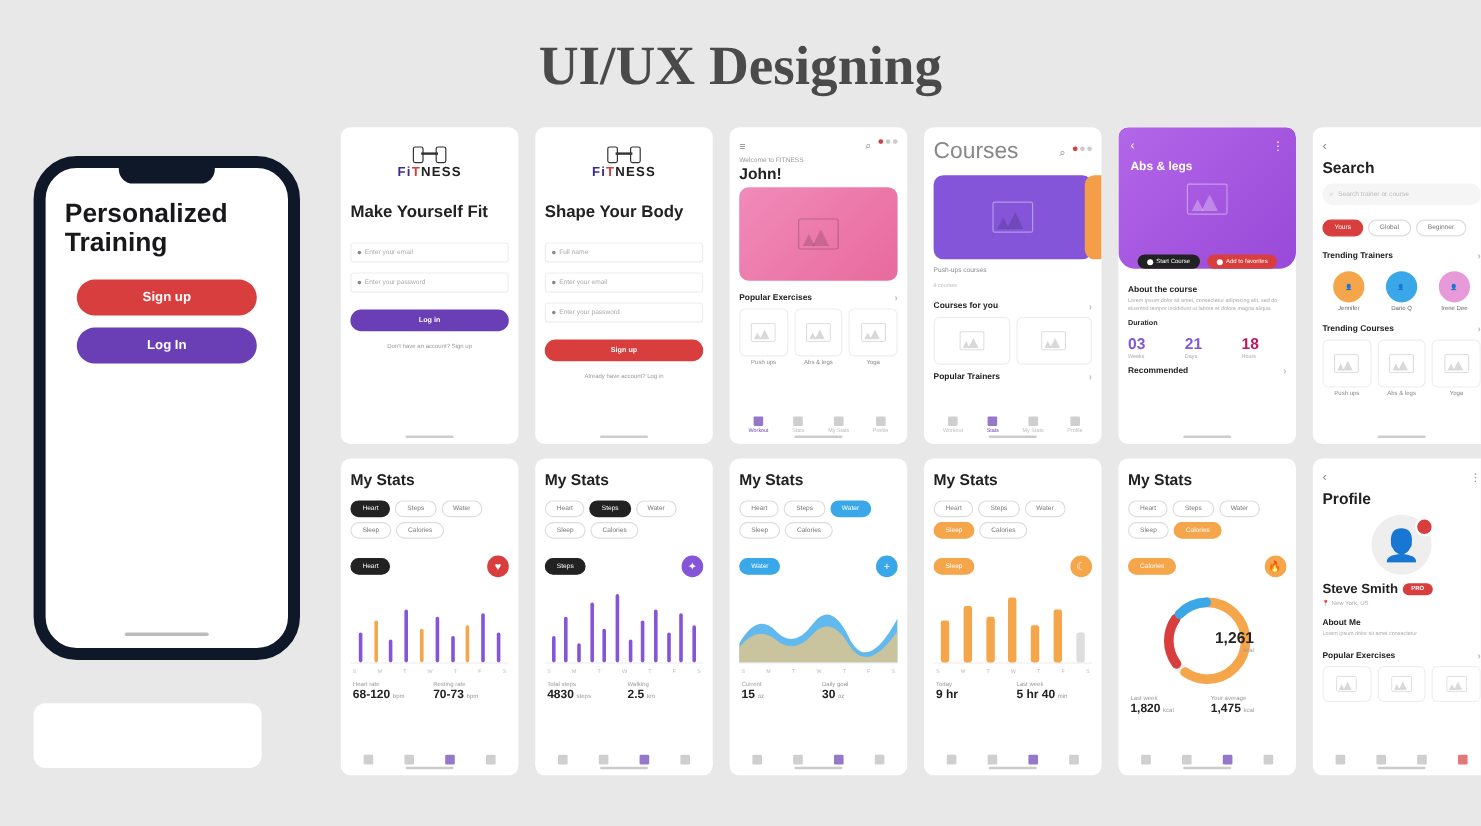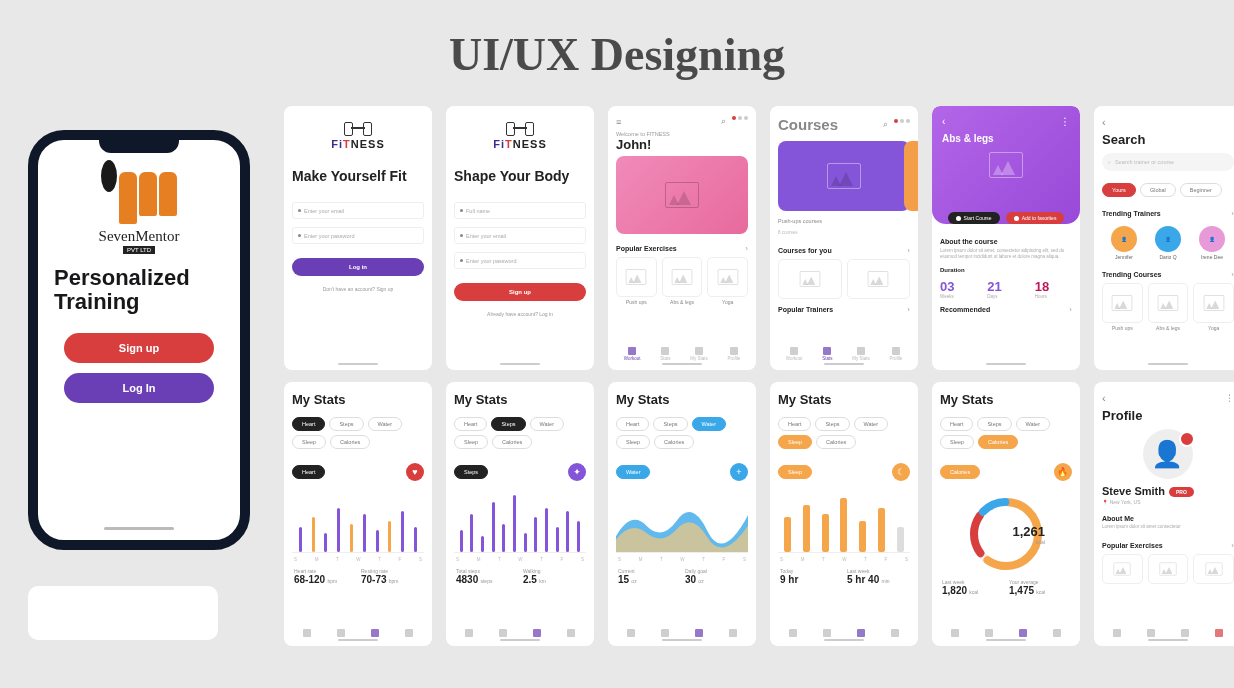--- a/index.html
+++ b/index.html
@@ -96,30 +96,20 @@
 .profile-av:after{content:"";position:absolute;right:-2px;top:2px;width:12px;height:12px;border-radius:50%;background:#d83e3e;border:2px solid #fff}
 .pro-badge{display:inline-block;padding:2px 7px;background:#d83e3e;color:#fff;border-radius:8px;font-size:5px;font-weight:700;margin-left:4px;vertical-align:middle}
 </style>
 </head>
 <body>
 
 <div class="page-title">UI/UX Designing</div>
 
 <div class="phone-frame">
   <div class="notch"></div>
-  <div class="logo-img">
-    <div class="logo-shapes">
-      <span class="black"></span>
-      <span></span>
-      <span></span>
-      <span></span>
-    </div>
-    <div class="logo-text">SevenMentor</div>
-    <div class="logo-pvt">PVT LTD</div>
-  </div>
   <div class="phone-headline">Personalized Training</div>
   <div class="pill-btn pill-red">Sign up</div>
   <div class="pill-btn pill-purple">Log In</div>
   <div class="home-bar"></div>
 </div>
 
 <div class="blank-card"></div>
 
 <div class="grid">
 
@@ -222,21 +212,21 @@
       <div>
           <span class="ico"></span>
           <span>Profile</span>
         </div>
     </div>
     <div class="hbar"></div>
   </div>
 
   <div class="screen">
     <div class="top-icons">
-        <span style="font-size:15px;font-weight:700">Courses</span>
+        <span style="font-size:19px;font-weight:400">Courses</span>
         <div style="display:flex;gap:6px">
           <span>⌕</span>
           <div class="dots3">
             <i class="a"></i>
             <i></i>
             <i></i>
           </div>
         </div>
       </div>
     <div class="course-hero orange-edge">

